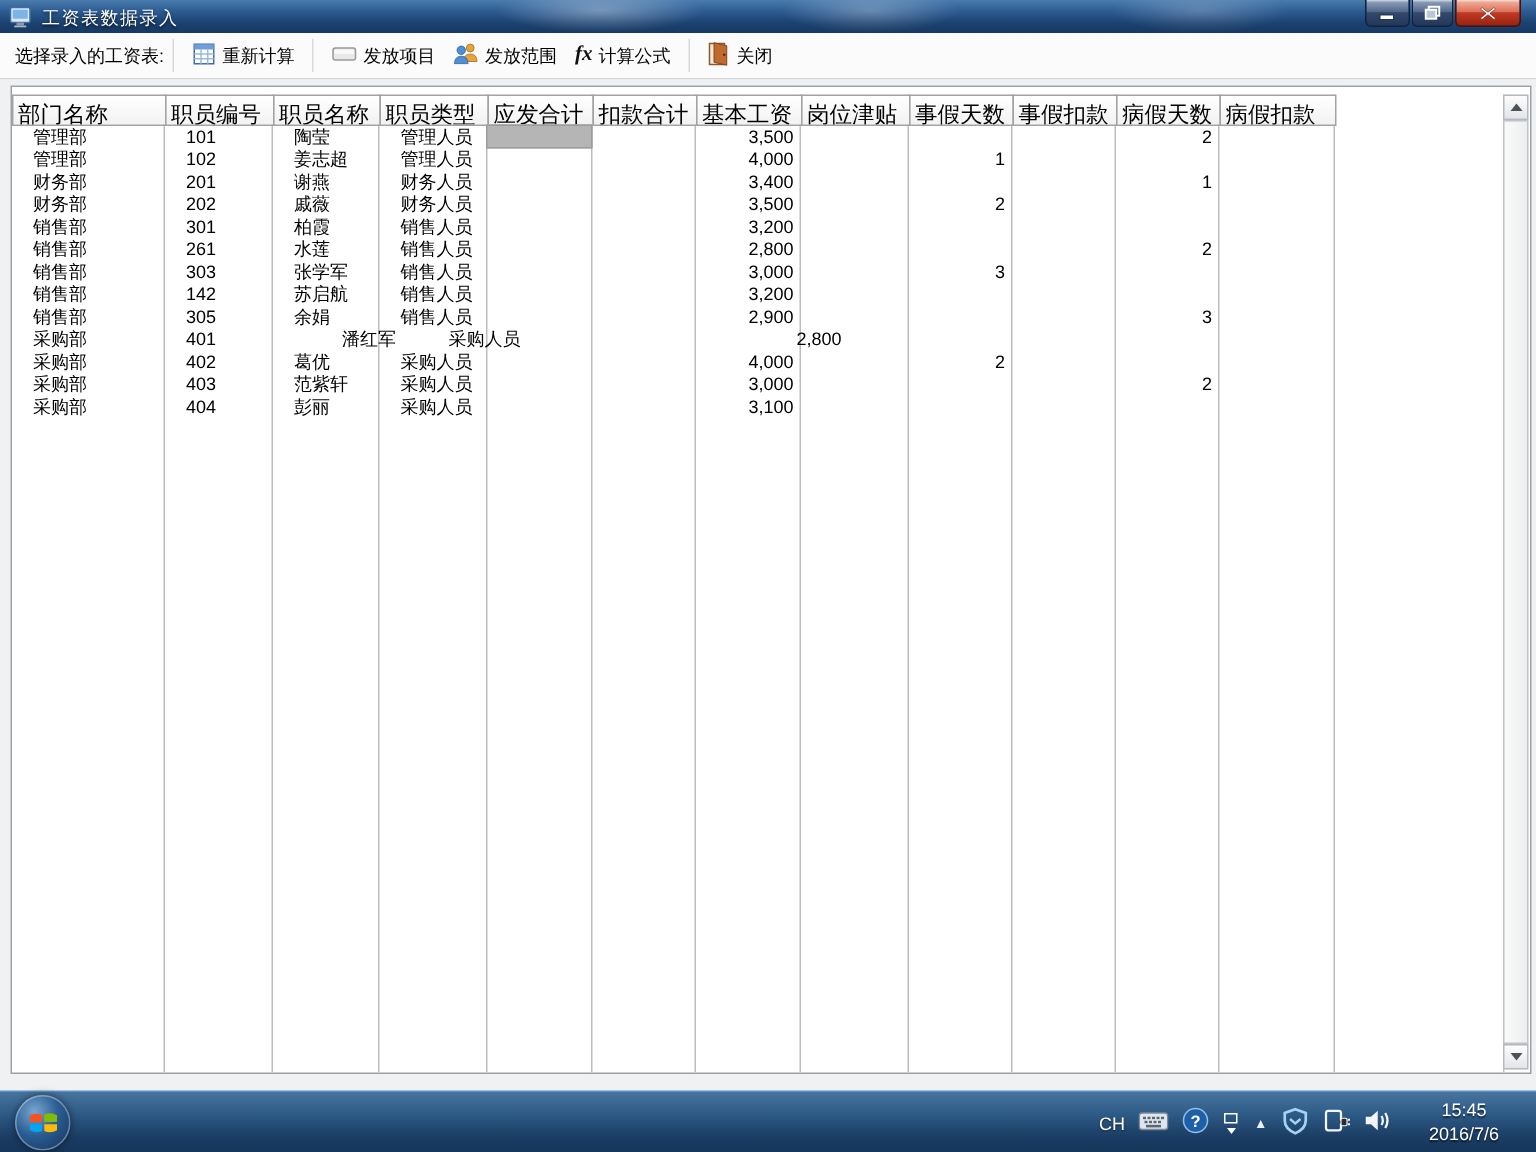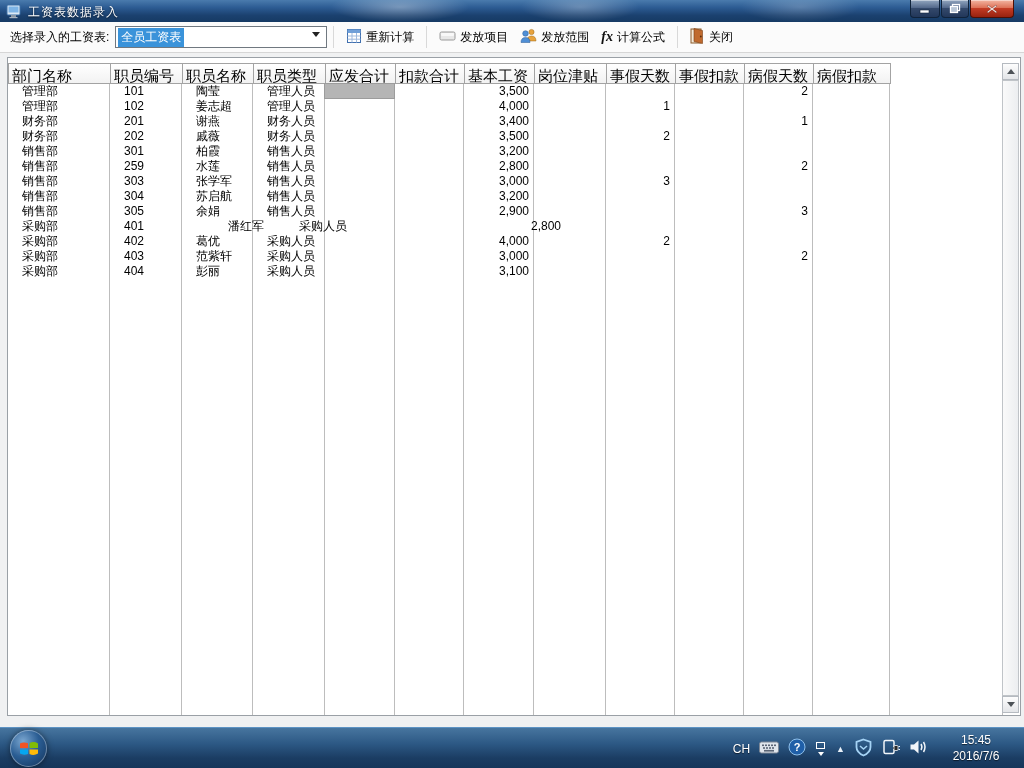--- a/index.html
+++ b/index.html
@@ -130,24 +130,20 @@
       <div class="wbtn close">
         <svg width="12" height="10" viewBox="0 0 12 10">
           <path d="M2 1 L6 4.2 L10 1 L11 2 L7.2 5 L11 8 L10 9 L6 5.8 L2 9 L1 8 L4.8 5 L1 2 Z" fill="#fff" stroke="#5c1208" stroke-width=".4"></path>
         </svg>
       </div>
     </div>
   </div>
 
   <div class="toolbar">
     <span class="tlabel">选择录入的工资表:</span>
-    <div class="combo">
-      <span class="combo-val">全员工资表</span>
-      <span class="combo-arrow"></span>
-    </div>
     <div class="tsep"></div>
 
     <div class="tbtn">
       <span>
         <svg width="16" height="16" viewBox="0 0 16 16">
           <rect x="1.5" y="1.5" width="13" height="13" fill="#fff" stroke="#3f6fae"></rect>
           <rect x="1.5" y="1.5" width="13" height="3.5" fill="#6f9fd8"></rect>
           <line x1="6" y1="5" x2="6" y2="14.5" stroke="#9db9dd"></line>
           <line x1="10.5" y1="5" x2="10.5" y2="14.5" stroke="#9db9dd"></line>
           <line x1="1.5" y1="8" x2="14.5" y2="8" stroke="#9db9dd"></line>
@@ -295,21 +291,21 @@
             <div class="gcell right" style="width: 69px;"></div>
             <div class="gcell right" style="width: 70px;">3,200</div>
             <div class="gcell right" style="width: 72px;"></div>
             <div class="gcell right" style="width: 69px;"></div>
             <div class="gcell right" style="width: 69px;"></div>
             <div class="gcell right" style="width: 69px;"></div>
             <div class="gcell right" style="width: 77px;"></div>
           </div>
           <div class="grow">
             <div class="gcell left" style="width: 102px;">销售部</div>
-            <div class="gcell left" style="width: 72px;">259</div>
+            <div class="gcell left" style="width: 72px;">261</div>
             <div class="gcell left" style="width: 71px;">水莲</div>
             <div class="gcell left" style="width: 72px;">销售人员</div>
             <div class="gcell right" style="width: 70px;"></div>
             <div class="gcell right" style="width: 69px;"></div>
             <div class="gcell right" style="width: 70px;">2,800</div>
             <div class="gcell right" style="width: 72px;"></div>
             <div class="gcell right" style="width: 69px;"></div>
             <div class="gcell right" style="width: 69px;"></div>
             <div class="gcell right" style="width: 69px;">2</div>
             <div class="gcell right" style="width: 77px;"></div>
@@ -323,21 +319,21 @@
             <div class="gcell right" style="width: 69px;"></div>
             <div class="gcell right" style="width: 70px;">3,000</div>
             <div class="gcell right" style="width: 72px;"></div>
             <div class="gcell right" style="width: 69px;">3</div>
             <div class="gcell right" style="width: 69px;"></div>
             <div class="gcell right" style="width: 69px;"></div>
             <div class="gcell right" style="width: 77px;"></div>
           </div>
           <div class="grow">
             <div class="gcell left" style="width: 102px;">销售部</div>
-            <div class="gcell left" style="width: 72px;">304</div>
+            <div class="gcell left" style="width: 72px;">142</div>
             <div class="gcell left" style="width: 71px;">苏启航</div>
             <div class="gcell left" style="width: 72px;">销售人员</div>
             <div class="gcell right" style="width: 70px;"></div>
             <div class="gcell right" style="width: 69px;"></div>
             <div class="gcell right" style="width: 70px;">3,200</div>
             <div class="gcell right" style="width: 72px;"></div>
             <div class="gcell right" style="width: 69px;"></div>
             <div class="gcell right" style="width: 69px;"></div>
             <div class="gcell right" style="width: 69px;"></div>
             <div class="gcell right" style="width: 77px;"></div>

